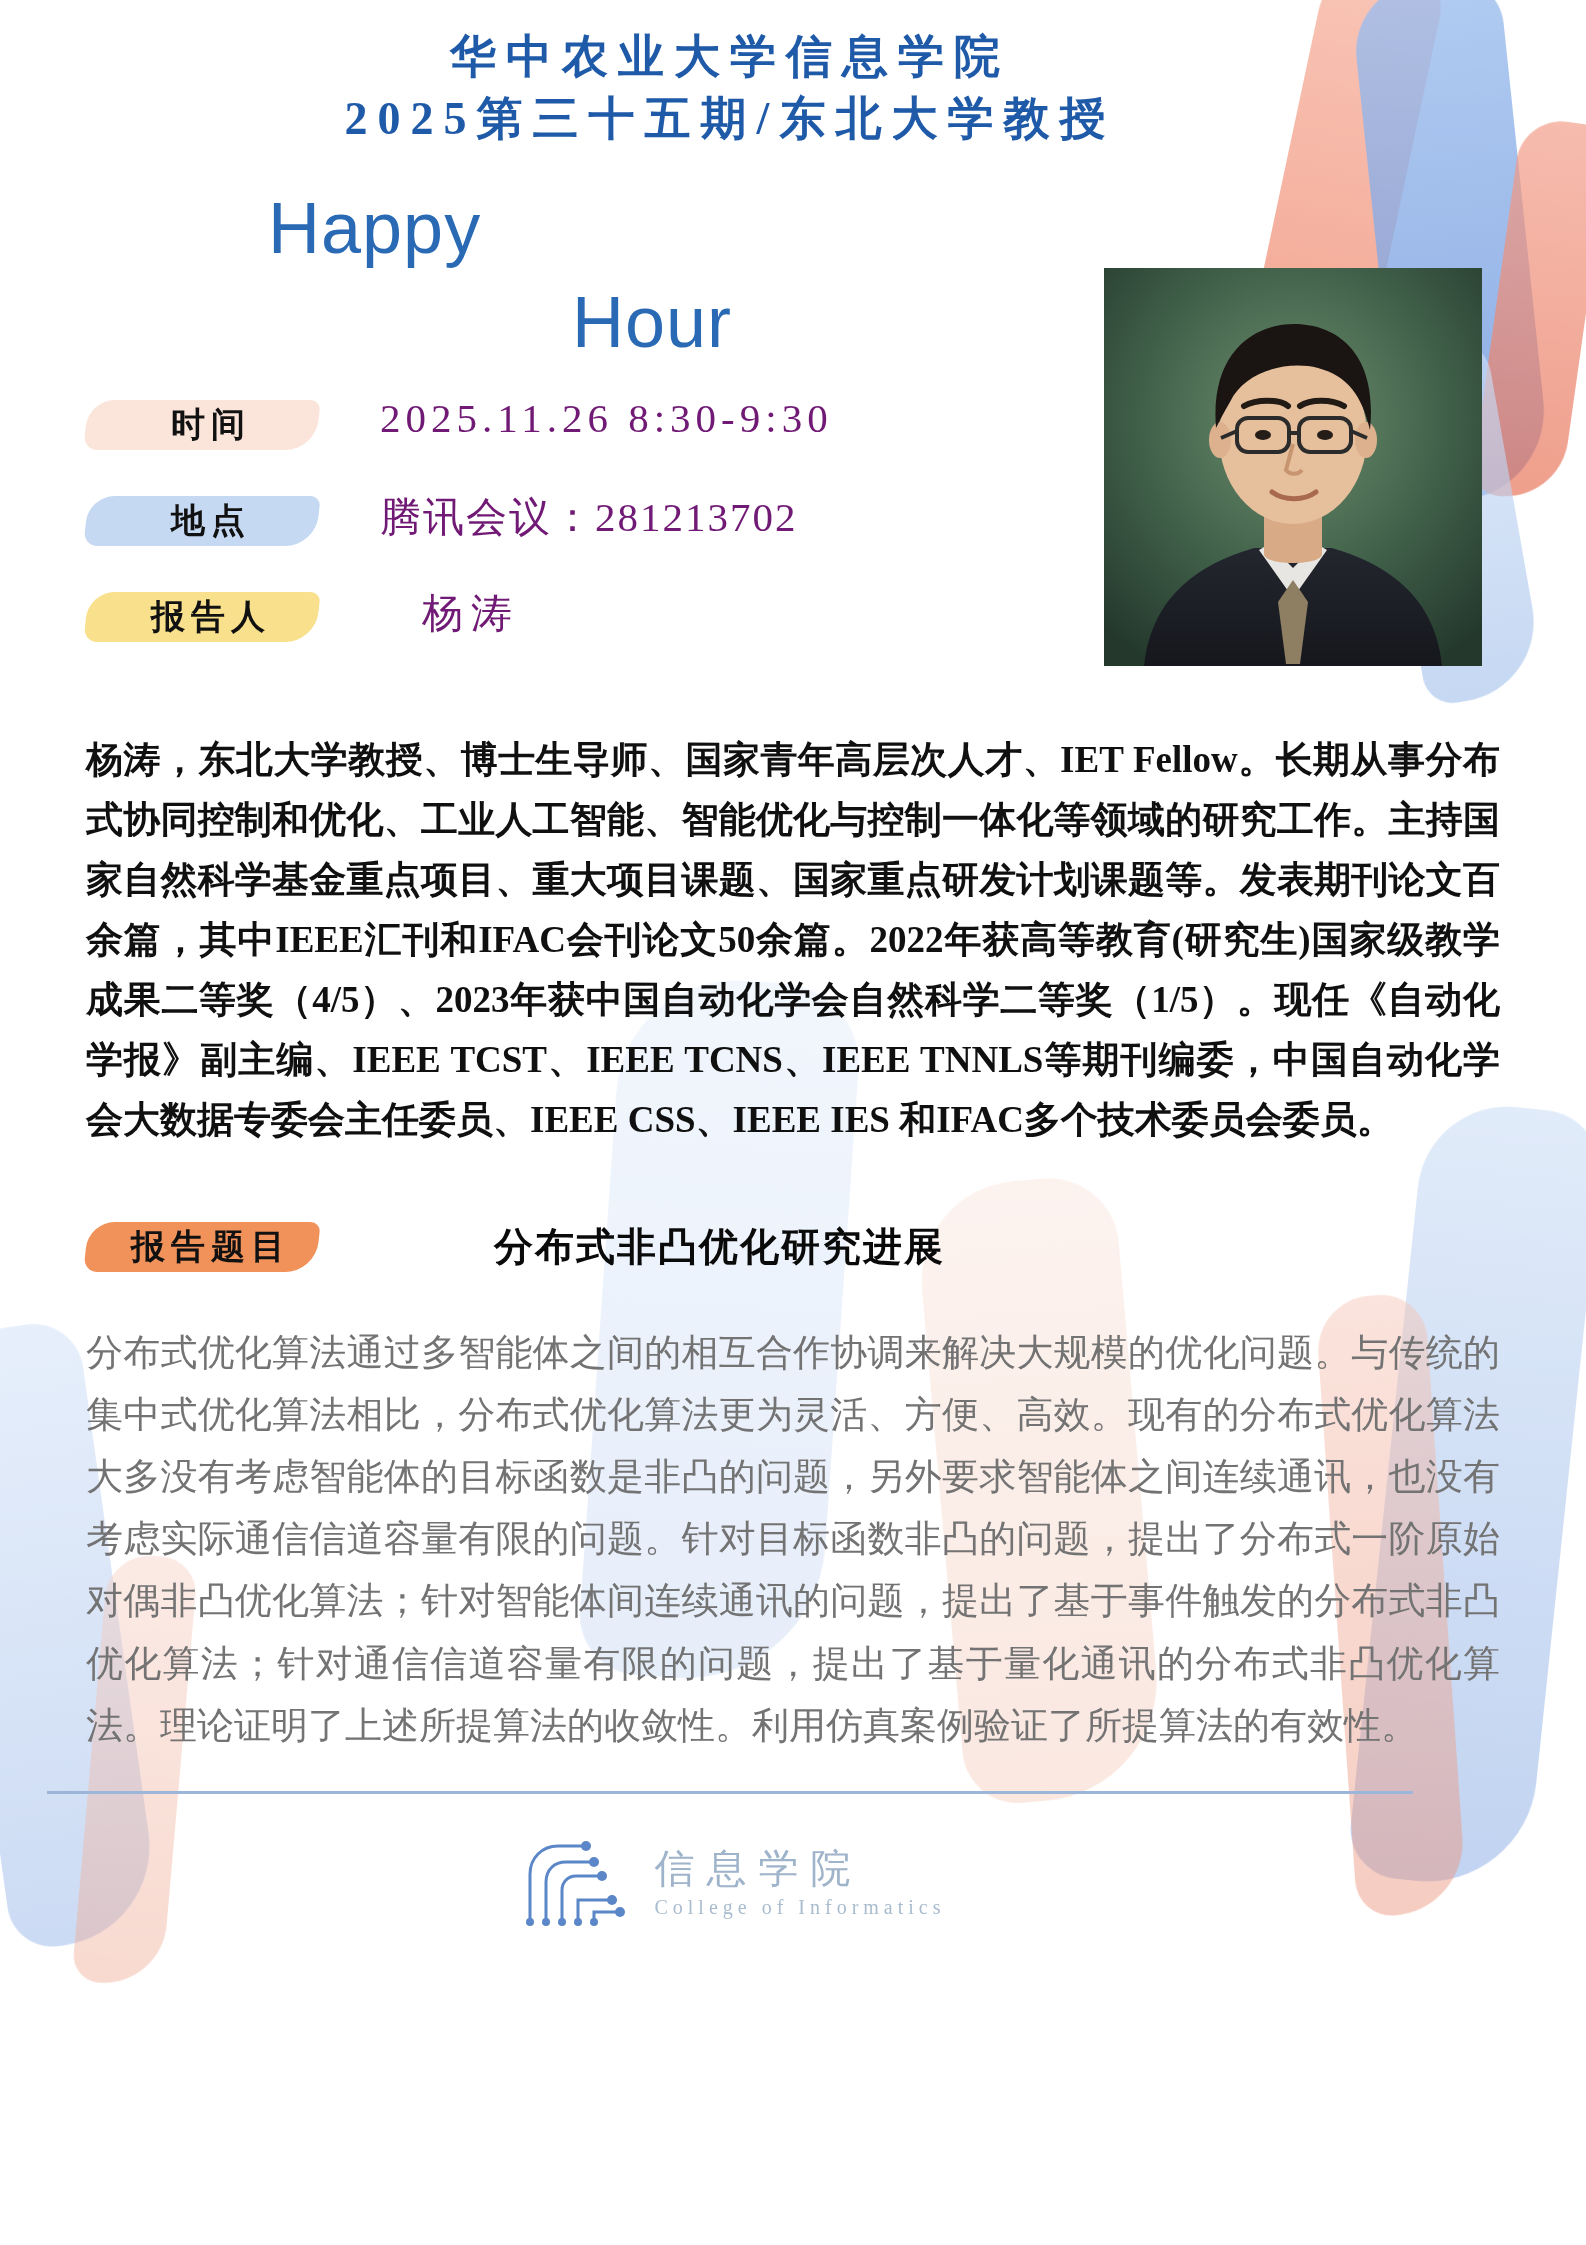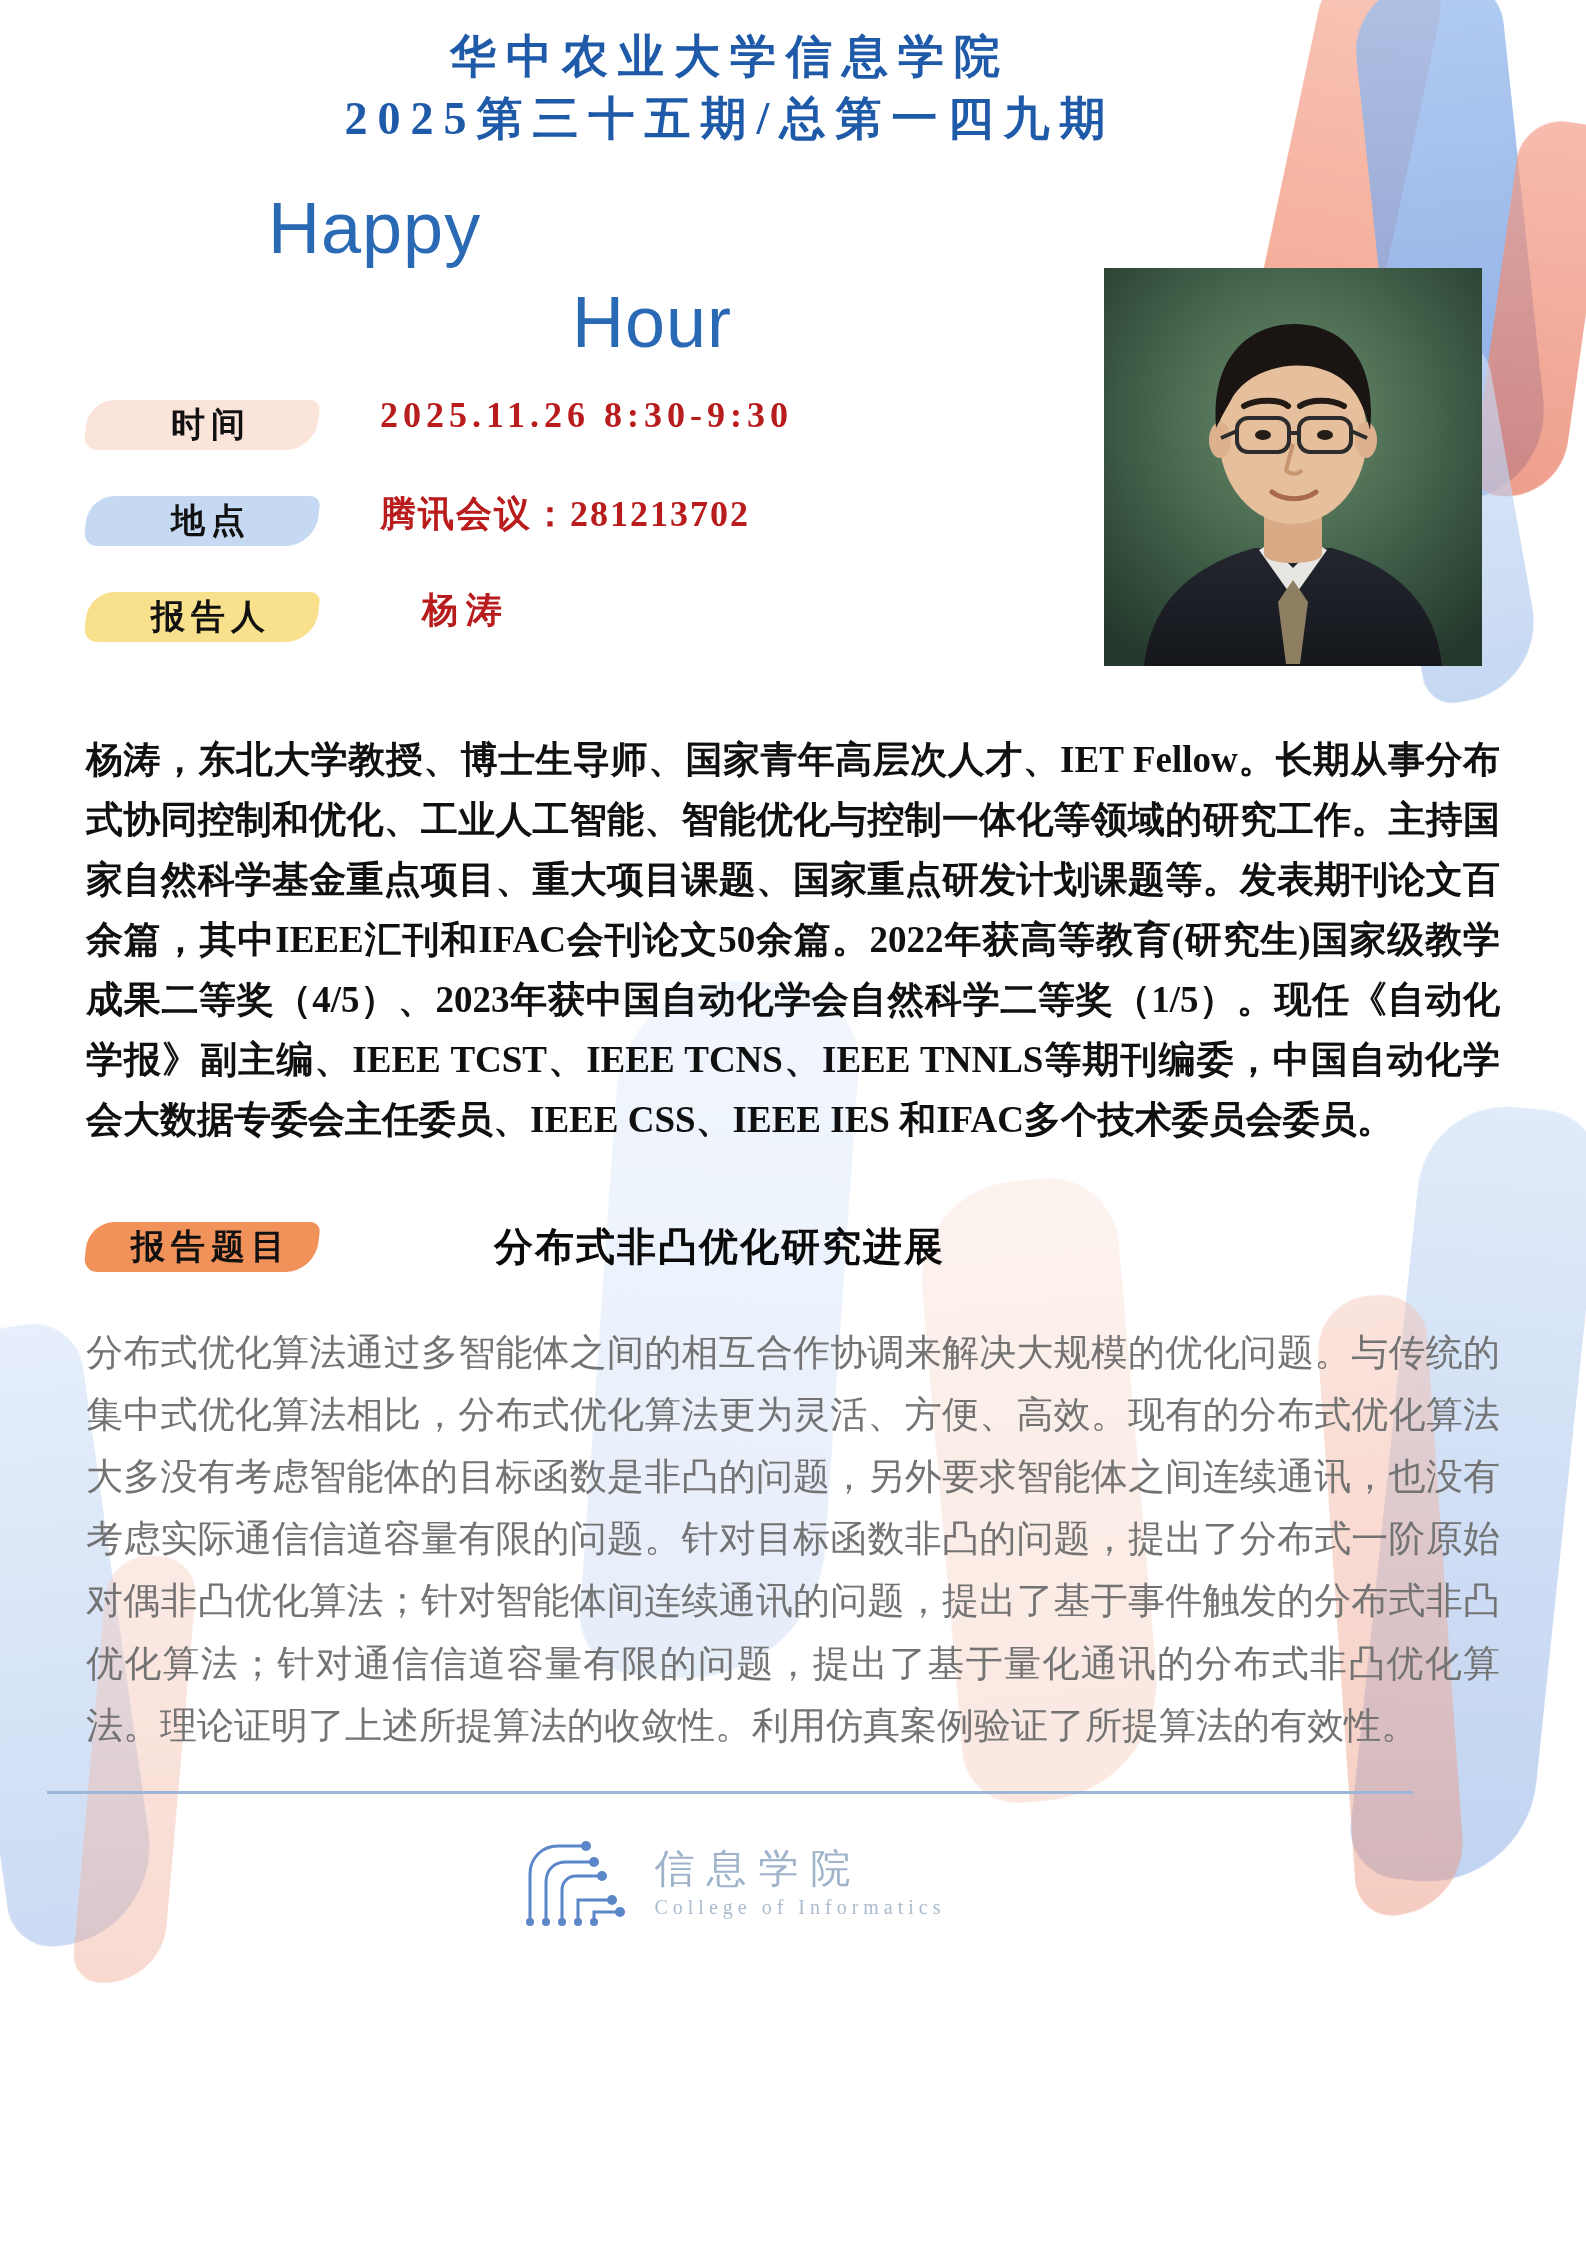--- a/index.html
+++ b/index.html
@@ -184,24 +184,24 @@
     position: relative;
     z-index: 2;
     font-size: 34px;
     font-weight: bold;
     letter-spacing: 6px;
     color: #111;
     font-family: "Liberation Serif", serif;
   }
   .info-value {
     margin-left: 44px;
-    font-size: 36px;
-    font-weight: bold;
+    font-size: 41px;
+    font-weight: normal;
     letter-spacing: 2px;
-    color: #b91c1c;
+    color: #701a75;
     font-family: "Liberation Serif", serif;
   }
   .info-value.mono { letter-spacing: 5px; }
   .info-value.speaker { margin-left: 86px; letter-spacing: 8px; }
 
   .bio {
     margin: 48px 86px 0 86px;
     width: 1414px;
     font-size: 37px;
     line-height: 1.62;
@@ -280,21 +280,21 @@
   <div class="brush b7"></div>
   <div class="brush b8"></div>
   <div class="brush b9"></div>
   <div class="brush b10"></div>
 </div>
 
 <div class="page">
 
   <div class="header">
     <div class="header-line">华中农业大学信息学院</div>
-    <div class="header-line">2025第三十五期/总第一四九期</div>
+    <div class="header-line">2025第三十五期/东北大学教授</div>
   </div>
 
   <div class="happy happy-1">Happy</div>
   <div class="happy happy-2">Hour</div>
 
   <div class="portrait">
     <svg width="378" height="398" viewBox="0 0 378 398">
       <defs>
         <radialGradient id="bgGrad" cx="50%" cy="38%" r="72%">
           <stop offset="0%" stop-color="#6f8f70"></stop>

